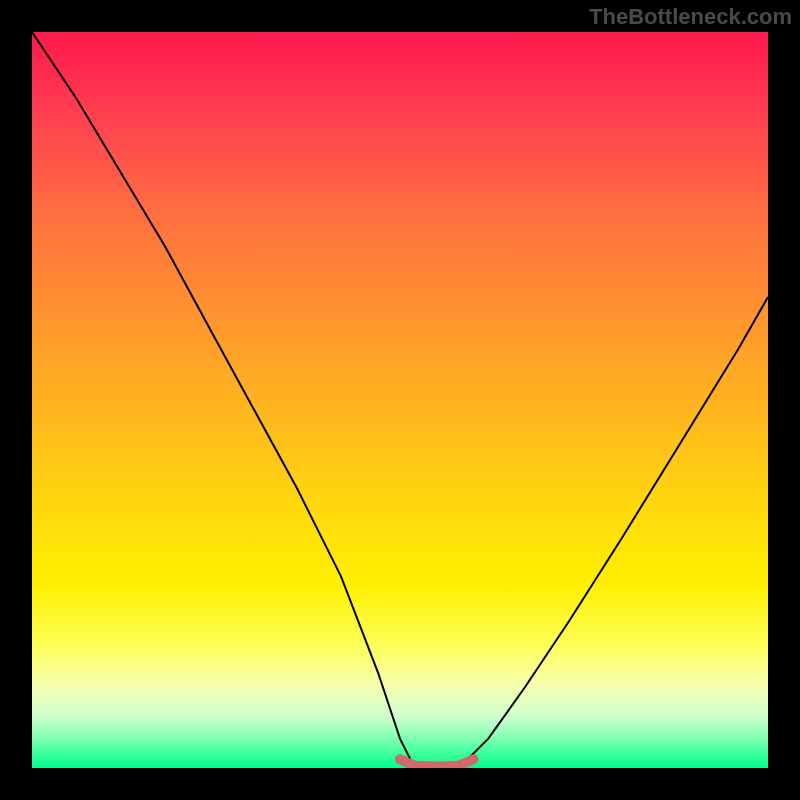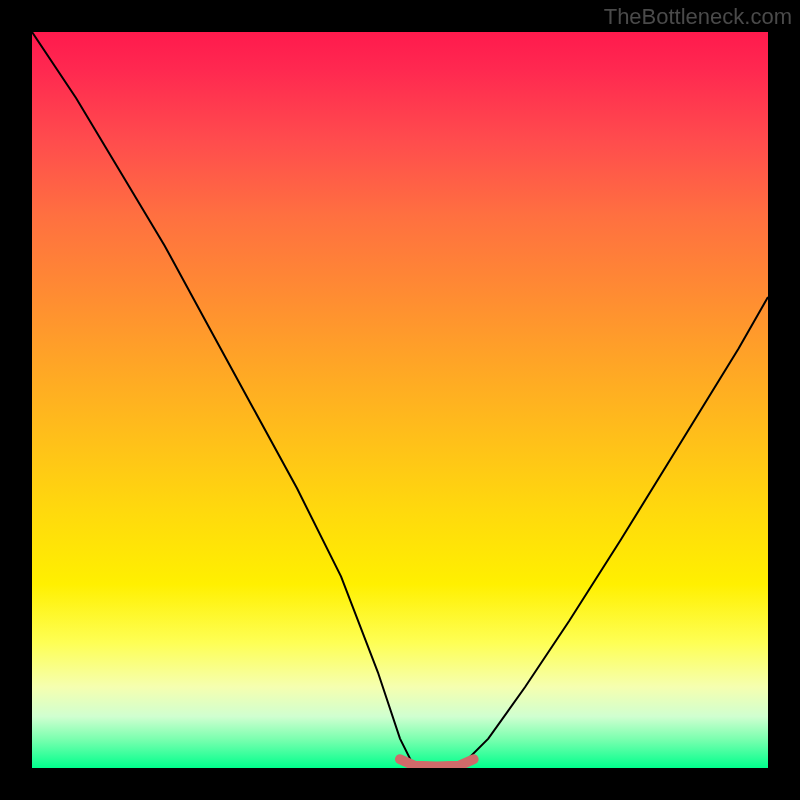--- a/index.html
+++ b/index.html
@@ -10,21 +10,21 @@
     position: relative;
     font-family: Arial, sans-serif;
     overflow: hidden;
   }
   .watermark {
     position: absolute;
     top: 4px;
     right: 8px;
     color: #4a4a4a;
     font-size: 22px;
-    font-weight: 400;
+    font-weight: 700;
     z-index: 10;
   }
   .plot-area {
     position: absolute;
     left: 32px;
     top: 32px;
     width: 736px;
     height: 736px;
     background: linear-gradient(to bottom,
       #ff1a4d 0%,

